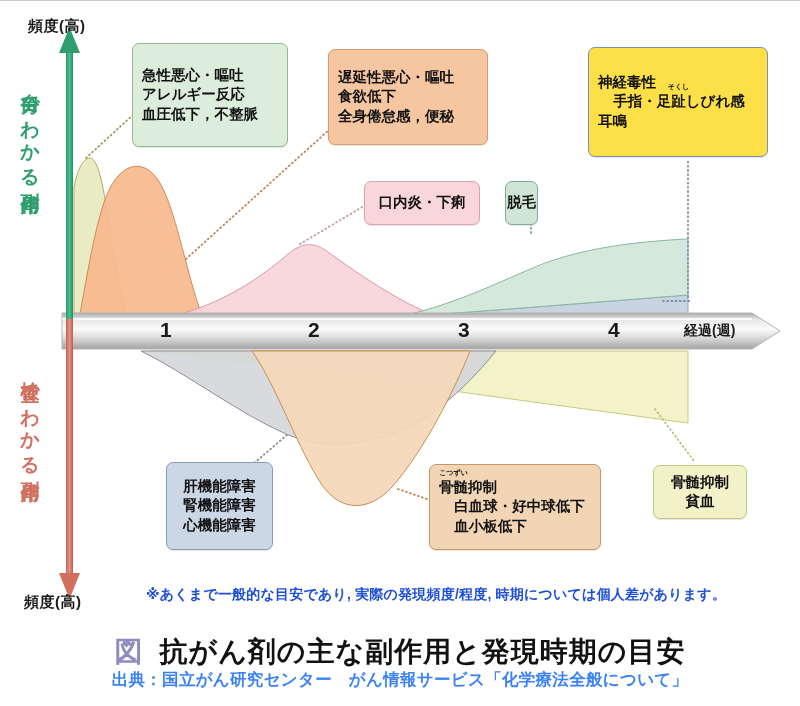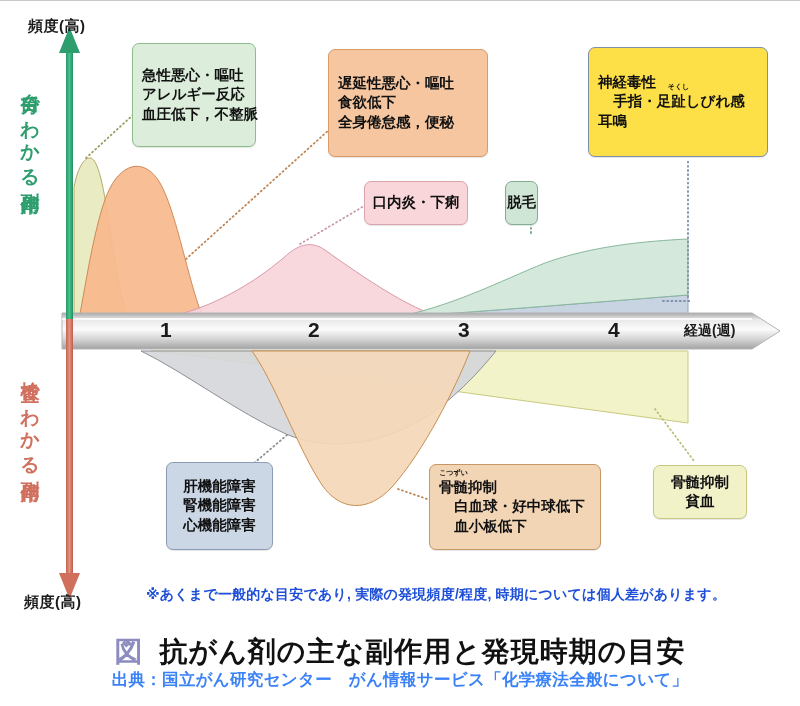--- a/index.html
+++ b/index.html
@@ -177,41 +177,41 @@
   <div class="abs vert-label vert-red" style="left:20px;top:366px;">検査でわかる副作用</div>
 
   <div class="abs axis-cap" style="left:24px;top:592px;">頻度(高)</div>
 
   <div class="abs" style="left:160px;top:317px;font-size:21px;font-weight:700;">1</div>
   <div class="abs" style="left:308px;top:317px;font-size:21px;font-weight:700;">2</div>
   <div class="abs" style="left:458px;top:317px;font-size:21px;font-weight:700;">3</div>
   <div class="abs" style="left:608px;top:317px;font-size:21px;font-weight:700;">4</div>
   <div class="abs" style="left:684px;top:321px;font-size:14px;font-weight:700;white-space:nowrap;">経過(週)</div>
 
-  <div class="box box-green" style="left:132px;top:42px;width:124px;height:104px;">
+  <div class="box box-green" style="left:132px;top:42px;width:156px;height:104px;">
     <div>急性悪心・嘔吐</div>
     <div>アレルギー反応</div>
     <div>血圧低下，不整脈</div>
   </div>
 
-  <div class="box box-orange" style="left:328px;top:48px;width:160px;height:108px;">
+  <div class="box box-orange" style="left:328px;top:48px;width:160px;height:96px;">
     <div>遅延性悪心・嘔吐</div>
     <div>食欲低下</div>
     <div>全身倦怠感，便秘</div>
   </div>
 
   <div class="box box-blue" style="left:588px;top:46px;width:180px;height:110px;">
     <div>神経毒性</div>
     <div class="indent">
       <span>手指・足</span><span class="rb"><span class="rt">そくし</span><span>趾</span></span><span>しびれ感</span>
     </div>
     <div>耳鳴</div>
   </div>
 
-  <div class="box box-pink" style="left:364px;top:180px;width:104px;height:44px;align-items:center;">
+  <div class="box box-pink" style="left:364px;top:180px;width:116px;height:44px;align-items:center;">
     <div>口内炎・下痢</div>
   </div>
 
   <div class="box box-mint" style="left:505px;top:180px;width:33px;height:44px;align-items:center;">
     <div>脱毛</div>
   </div>
 
   <div class="box box-lblue" style="left:166px;top:461px;width:107px;height:88px;align-items:center;">
     <div>肝機能障害</div>
     <div>腎機能障害</div>

